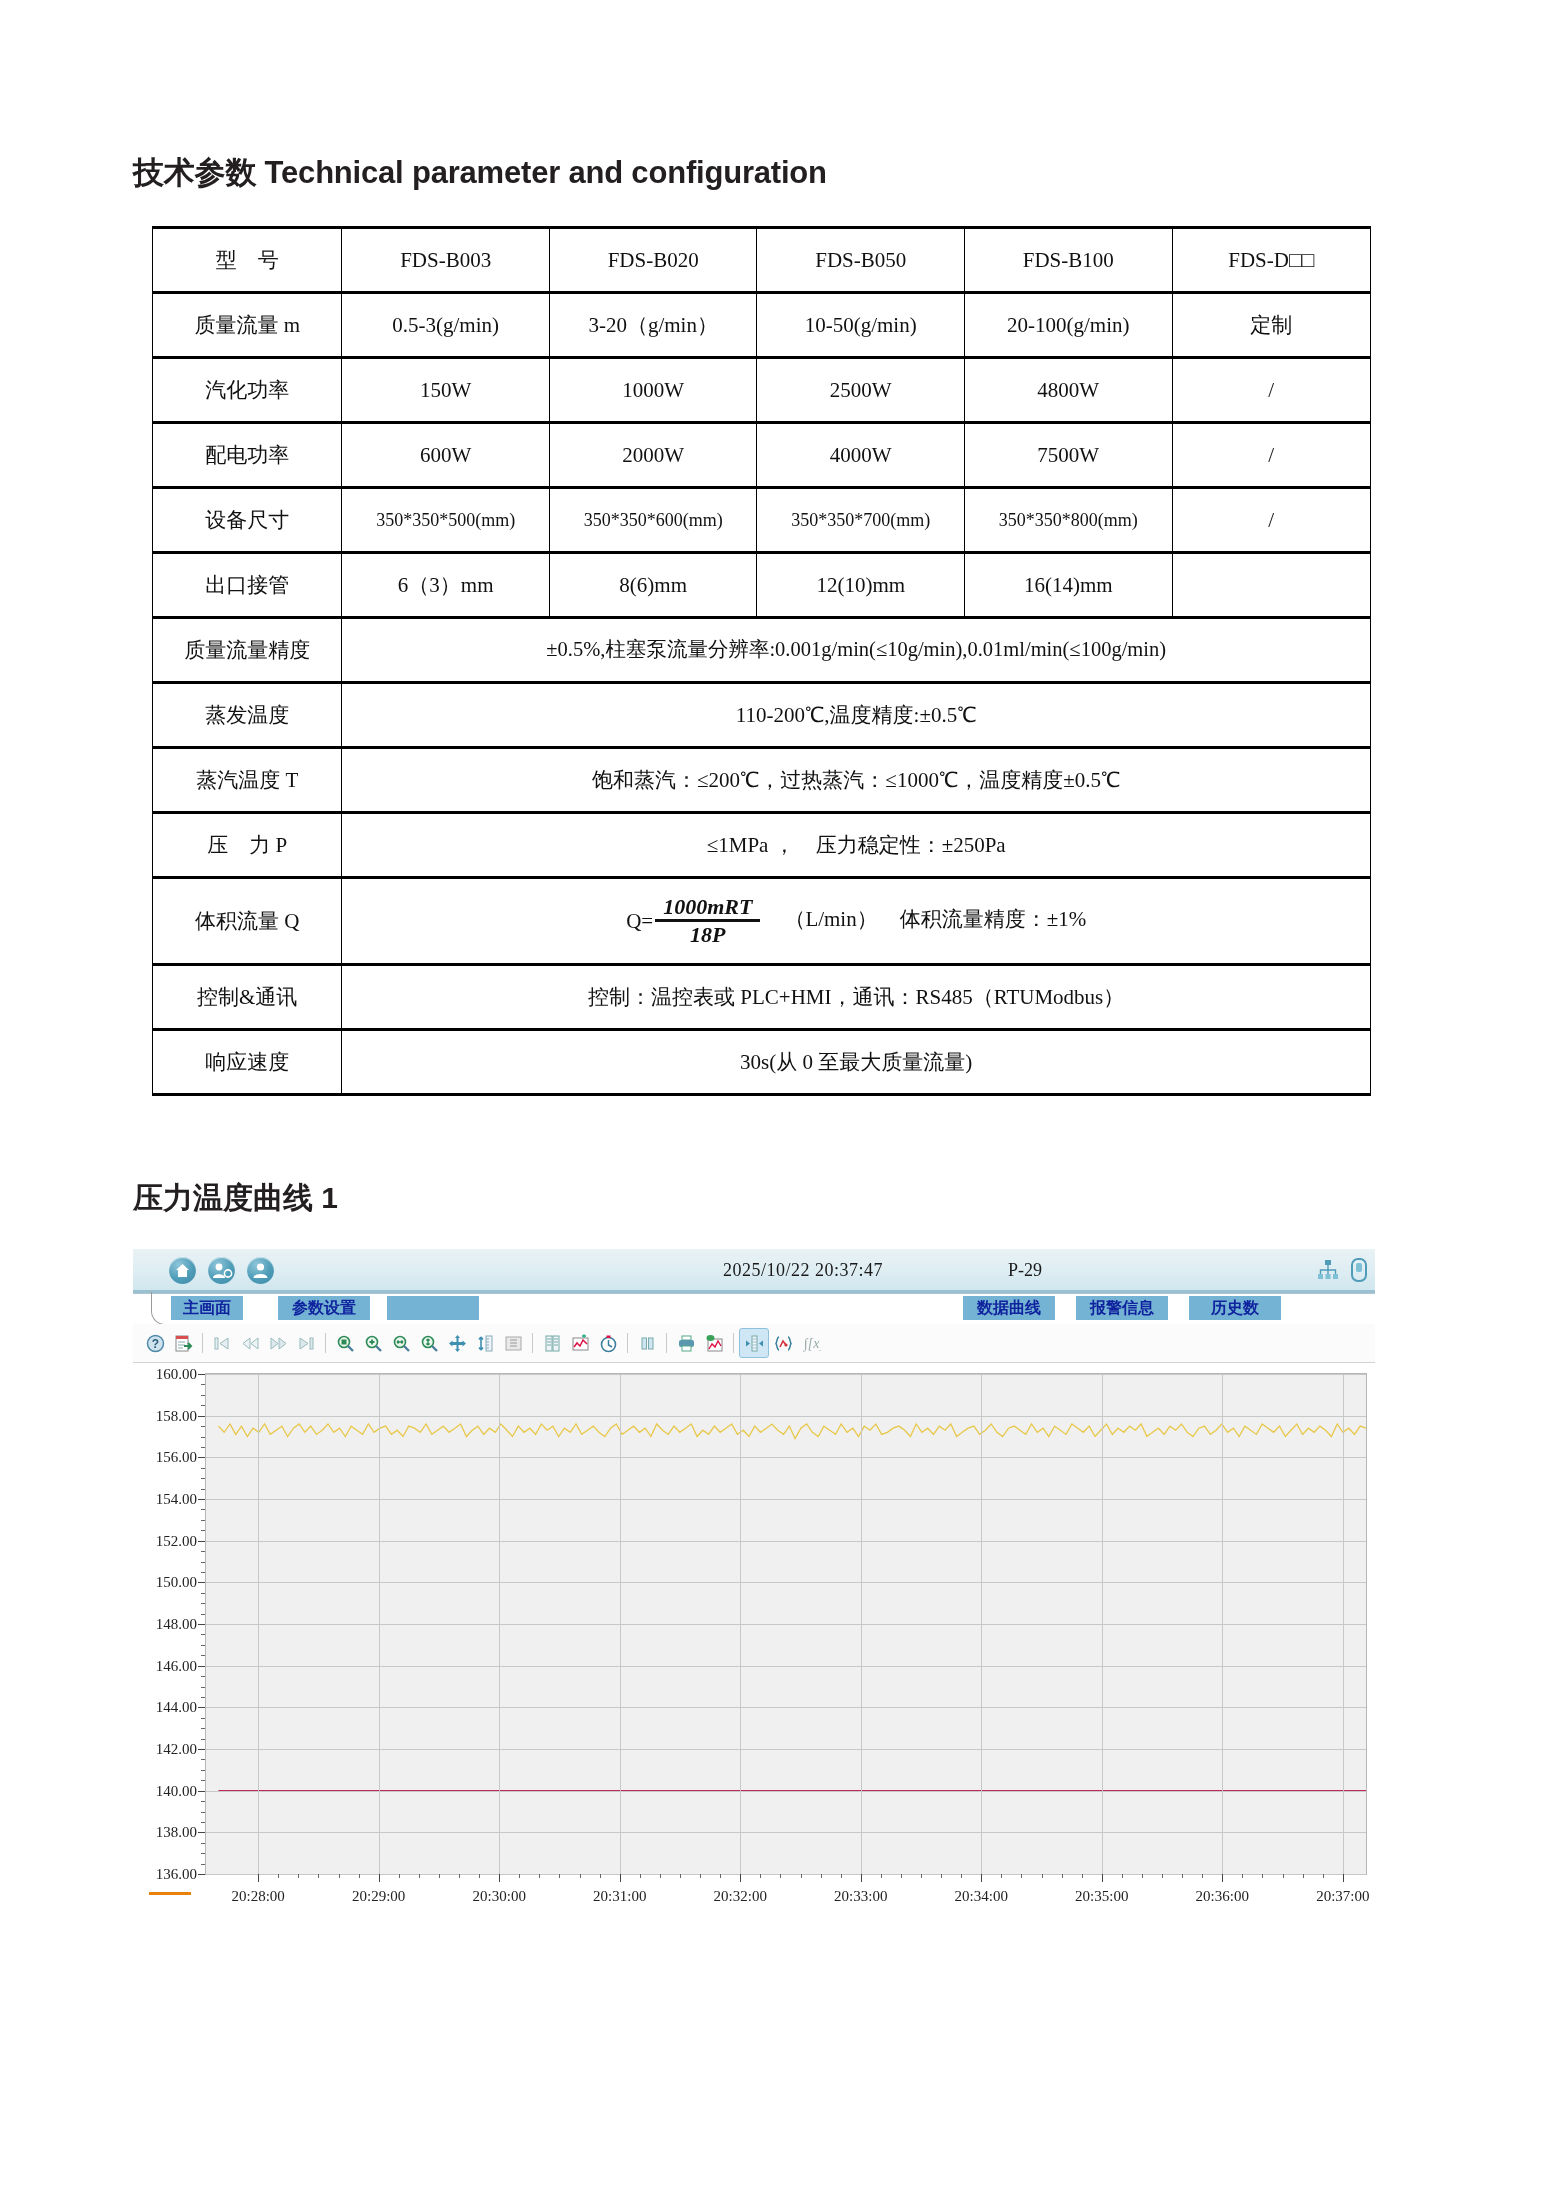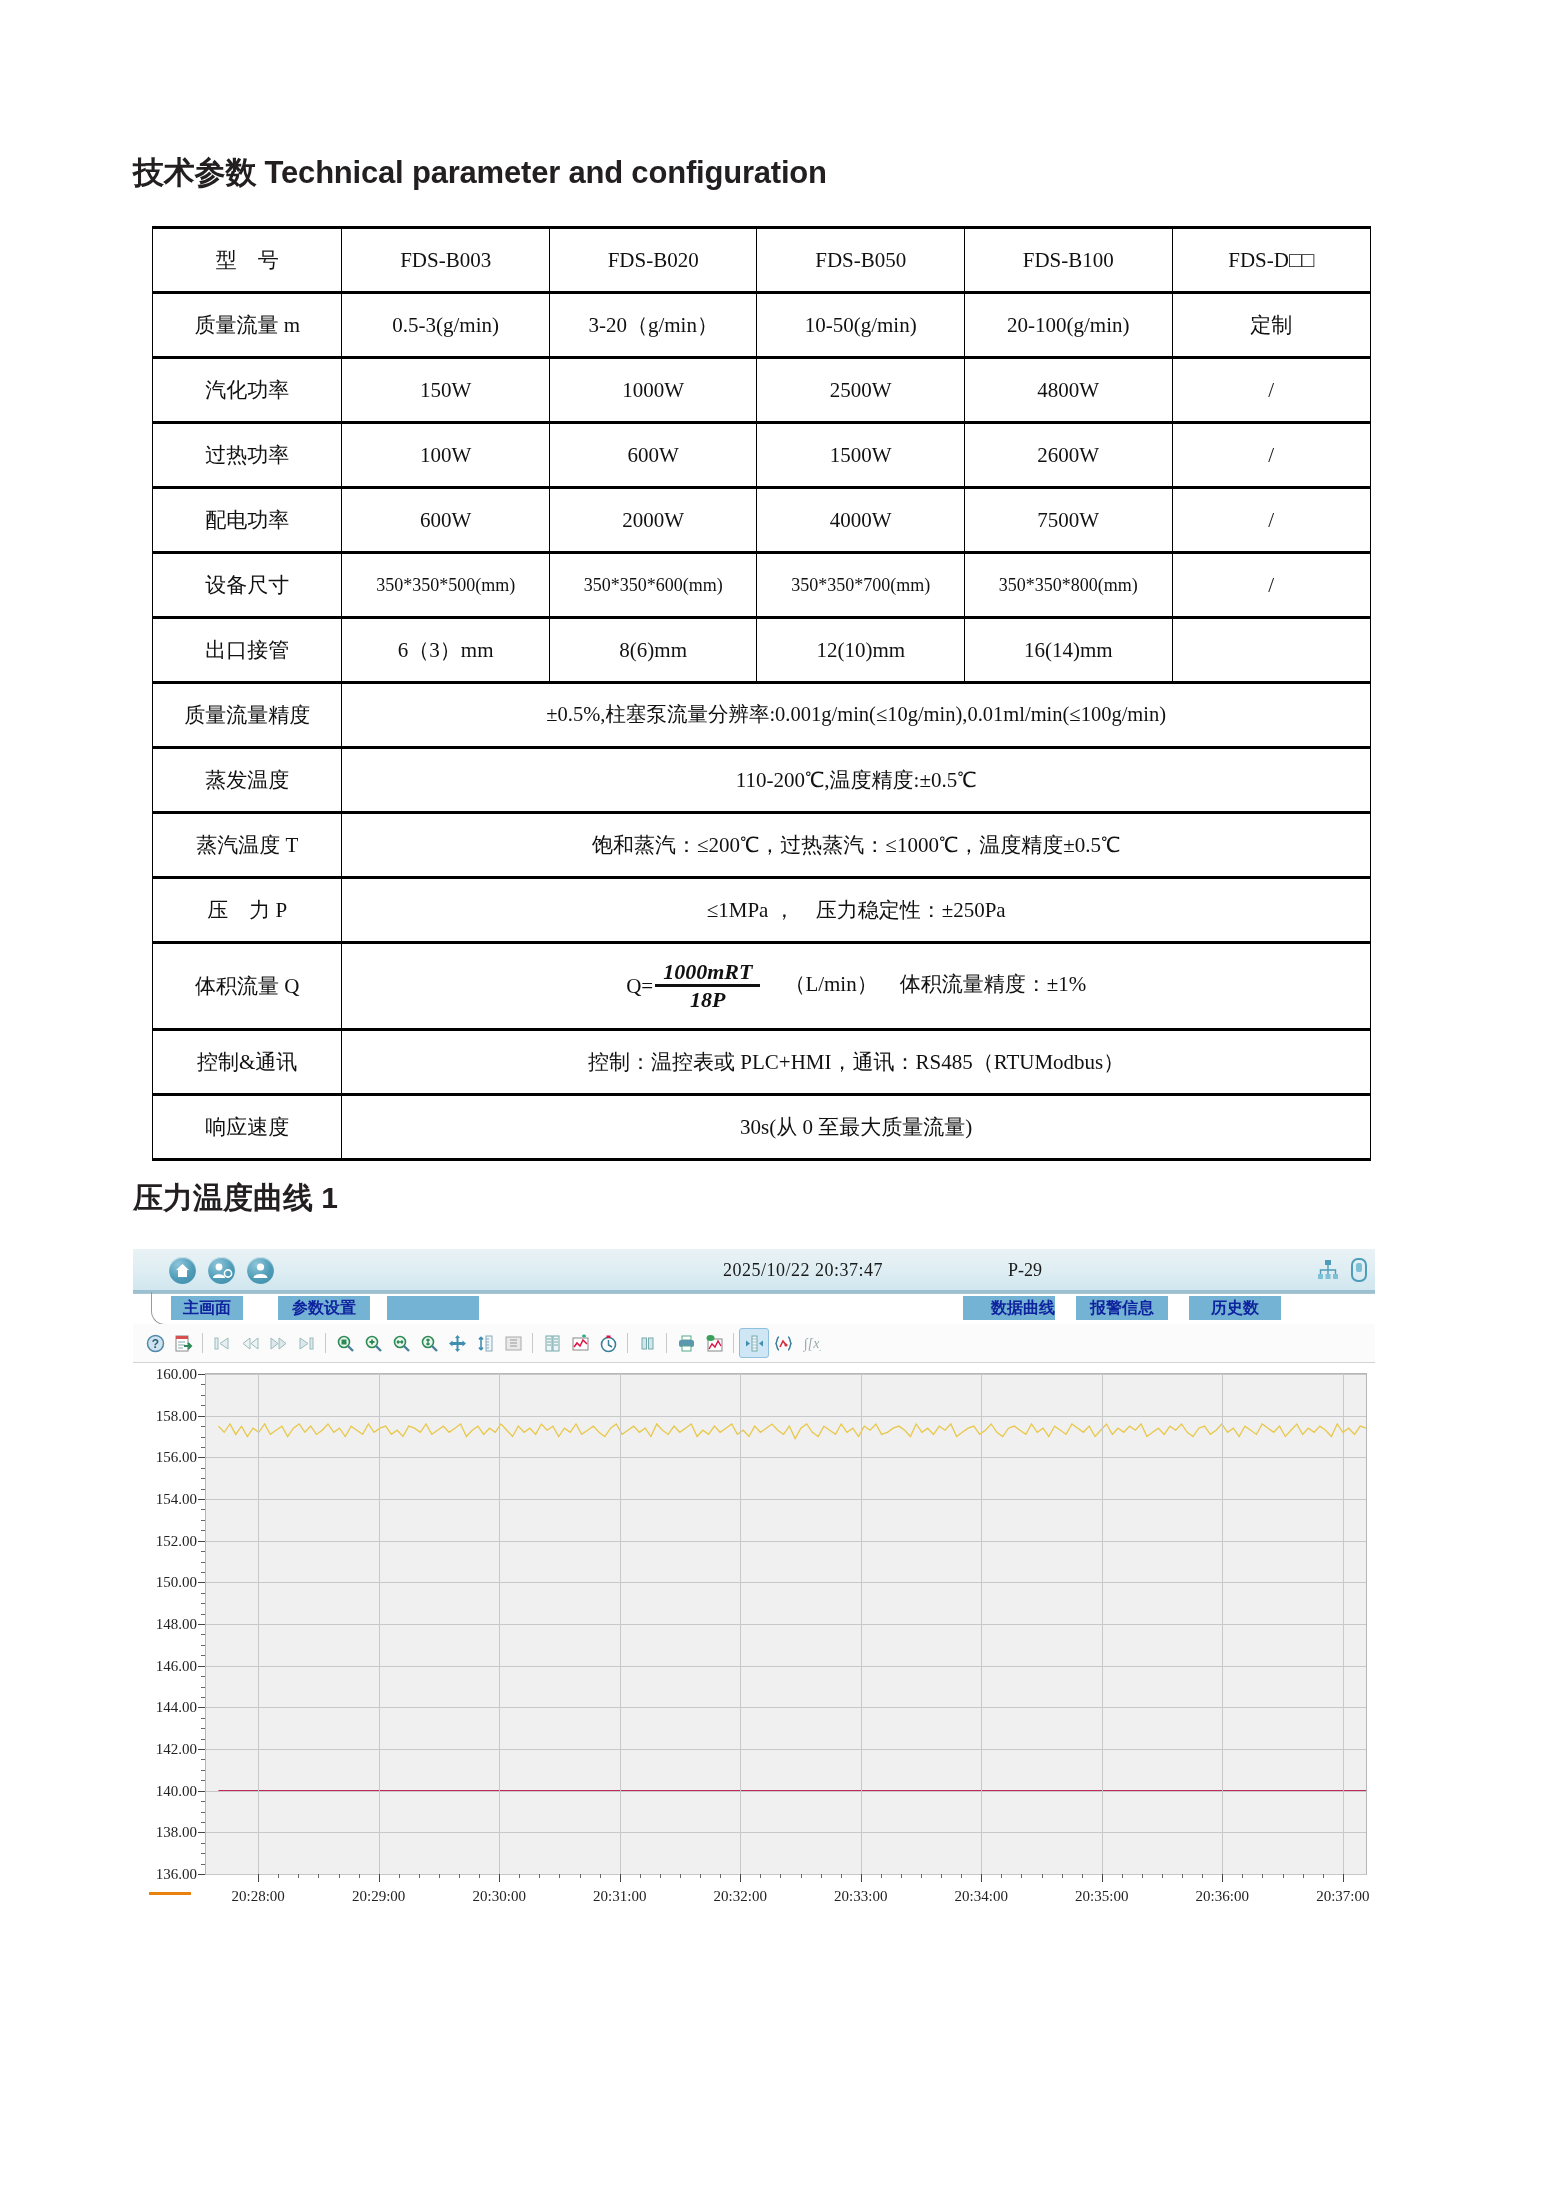--- a/index.html
+++ b/index.html
@@ -200,28 +200,20 @@
           <td>10-50(g/min)</td>
           <td>20-100(g/min)</td>
           <td>定制</td>
         </tr>
         <tr>
           <td class="lbl">汽化功率</td>
           <td>150W</td>
           <td>1000W</td>
           <td>2500W</td>
           <td>4800W</td>
-          <td>/</td>
-        </tr>
-        <tr>
-          <td class="lbl">过热功率</td>
-          <td>100W</td>
-          <td>600W</td>
-          <td>1500W</td>
-          <td>2600W</td>
           <td>/</td>
         </tr>
         <tr>
           <td class="lbl">配电功率</td>
           <td>600W</td>
           <td>2000W</td>
           <td>4000W</td>
           <td>7500W</td>
           <td>/</td>
         </tr>
@@ -327,21 +319,21 @@
     </div>
 
     <div class="tabstrip">
       <div class="tabframe"></div>
       <div class="curve-notch"></div>
 
       <div class="tab" style="left:38px;width:72px;">主画面</div>
       <div class="tab" style="left:145px;width:92px;">参数设置</div>
       <div class="tab" style="left:254px;width:92px;"></div>
 
-      <div class="tab" style="left:830px;width:92px;text-align:right;">数据曲线</div>
+      <div class="tab" style="left:830px;width:92px;">数据曲线</div>
       <div class="tab" style="left:943px;width:92px;">报警信息</div>
       <div class="tab" style="left:1056px;width:92px;">历史数</div>
     </div>
 
     <div class="toolbar">
       <span class="tb">
         <svg width="19" height="19" viewBox="0 0 19 19">
             <circle cx="9.5" cy="9.5" r="8" fill="#cfe3ef" stroke="#4e88a8" stroke-width="1.5"></circle>
             <text x="9.5" y="14" font-size="12" font-family="Liberation Sans" fill="#2a5d7c" text-anchor="middle" font-weight="bold">?</text>
           </svg>

